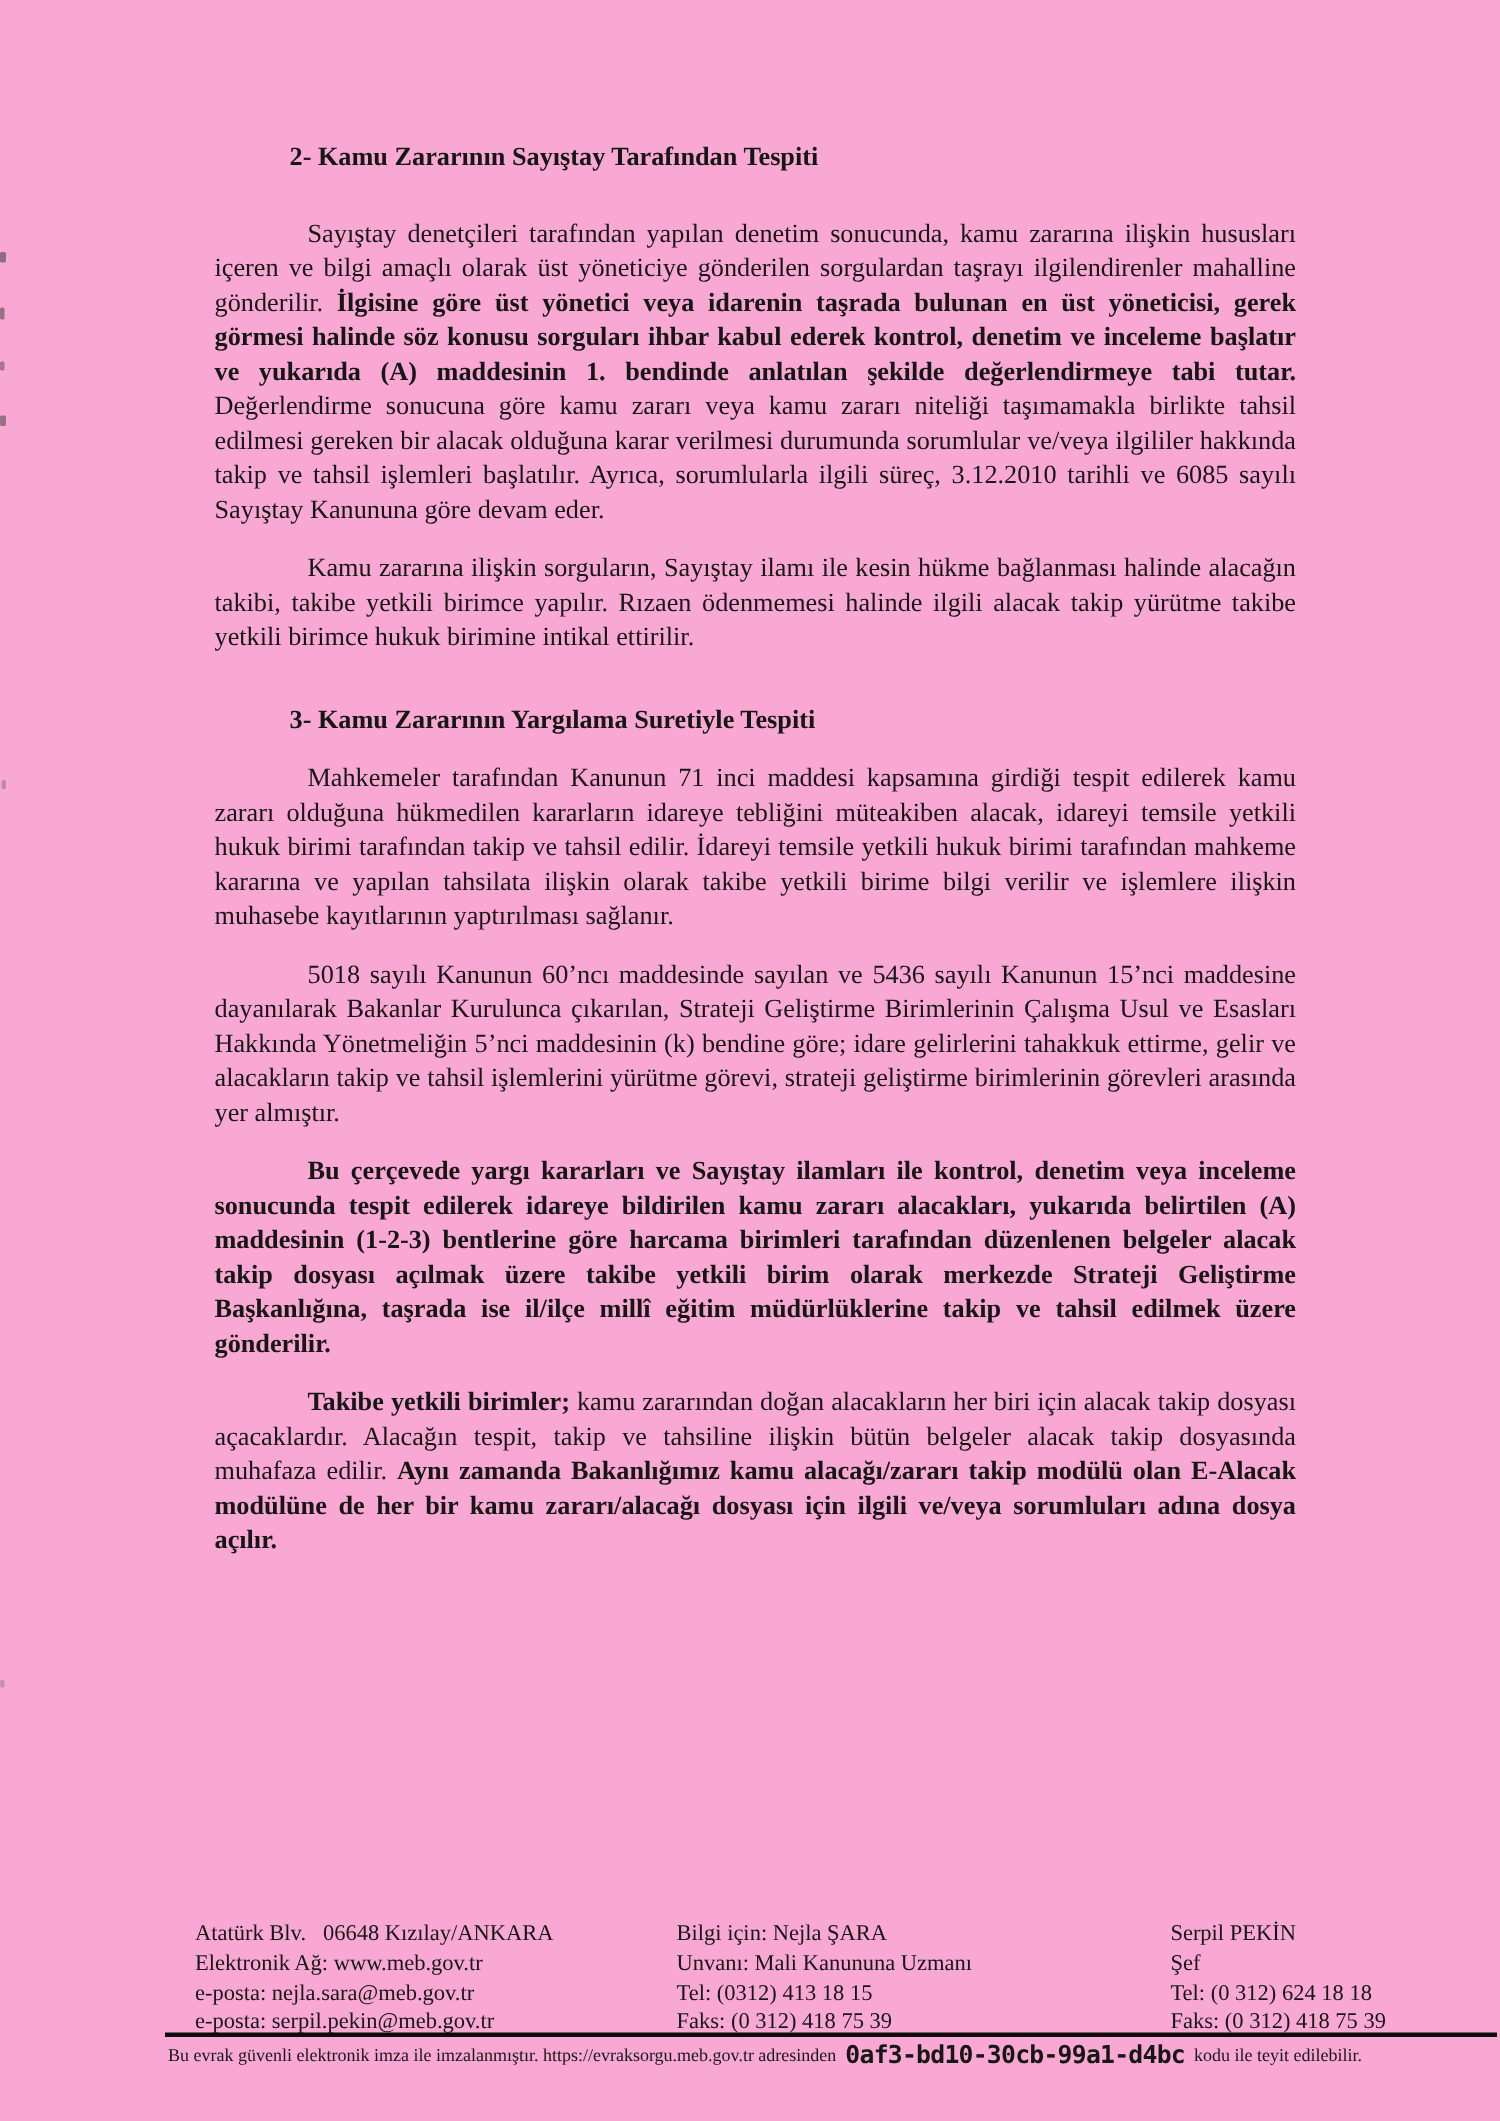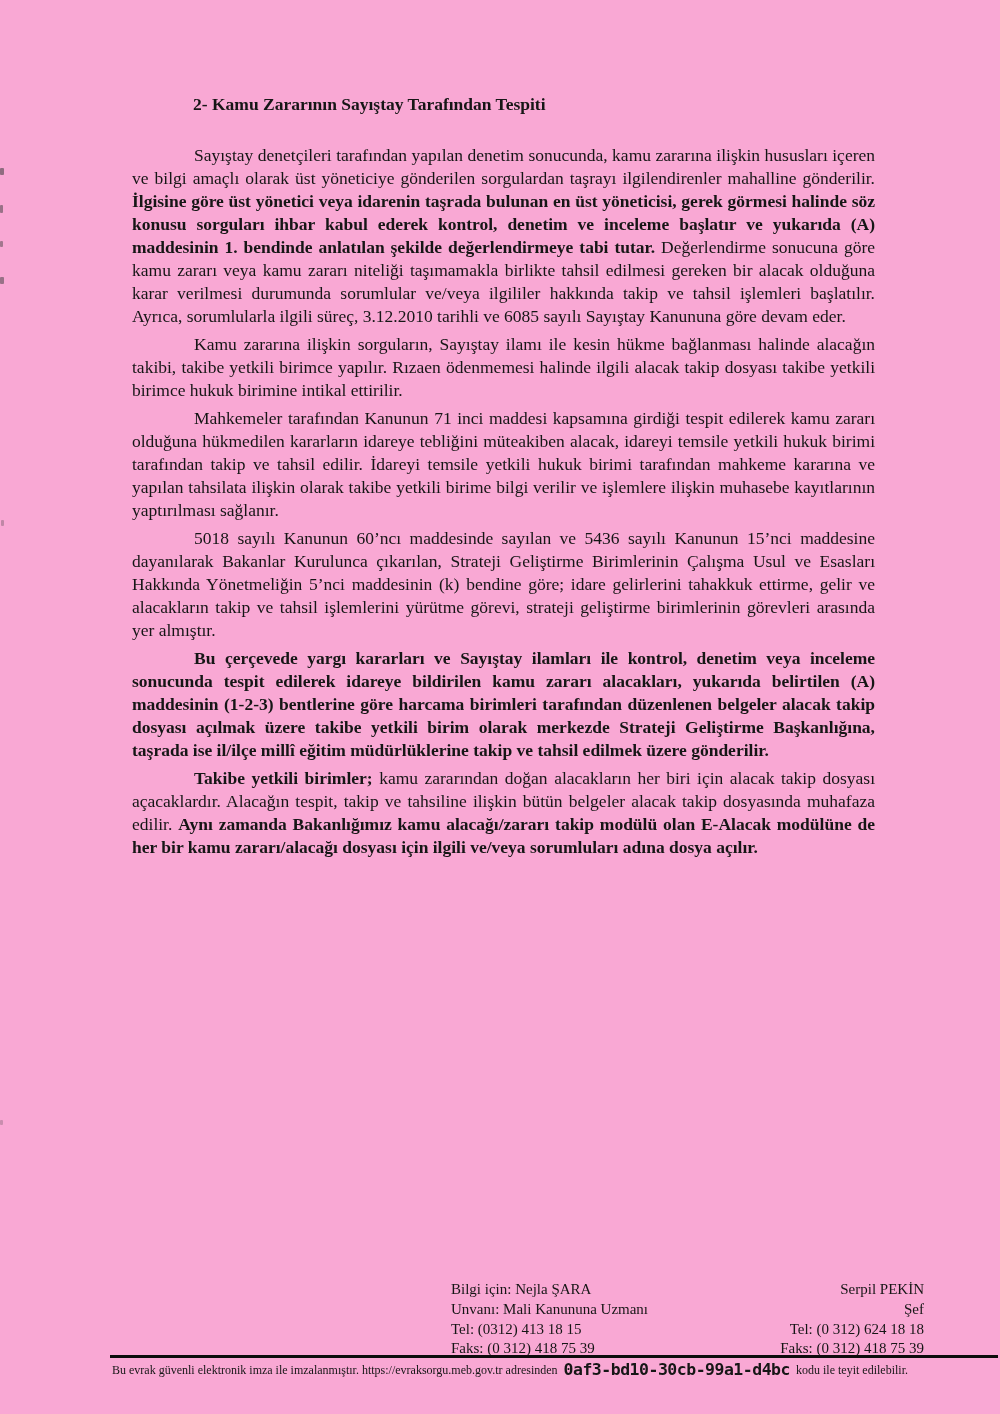--- a/index.html
+++ b/index.html
@@ -12,21 +12,21 @@
     color:#161616;
     overflow:hidden;
     padding-left:44px;
   }
   
   .content{
     position:absolute;
     top:93px;left:127px;width:753px;
     font-size:17.5px;line-height:23px;
   }
-  .content p{margin:5px;text-align:justify;text-indent:62px;}
+  .content p{margin:16px;text-align:justify;text-indent:62px;}
   .content .heading{font-weight:bold;text-indent:0;}
   .bold{font-weight:bold;}
   
   .sec-0{margin:0 0 28px 66px;}
   .sec-2{margin-top:3px;}
   .sec-3{margin:32px 0 0 66px;}
   .sec-4{margin-top:32px;}
   .sec-5{margin:30px 0 0 66px;font-size:18px;}
   .sec-6{margin-top:31px;}
   .sec-7{margin-top:3px;}
@@ -35,21 +35,21 @@
   
   .page-number{
     position:absolute;top:1231px;left:0;width:100%;
     text-align:center;font-size:17.5px;line-height:23px;
   }
   
   .footer{position:absolute;top:1280px;left:0;width:100%;height:80px;font-size:15px;line-height:19.8px;}
   .fcol{position:absolute;top:0;white-space:pre;}
   .fcol.left{left:130px;}
   .fcol.mid{left:451px;}
-  .fcol.right{right:120px;text-align:right;}
+  .fcol.right{right:120px;text-align:left;}
   
   .rule{position:absolute;top:1355px;left:110px;width:888px;height:3px;background:#0c0c0c;}
   .disclaimer{
     position:absolute;top:1360px;left:112px;width:880px;
     font-size:12px;line-height:20px;white-space:nowrap;
   }
   .disclaimer .code{
     font-family:"DejaVu Sans Mono",monospace;
     font-size:16.5px;
     letter-spacing:-0.5px;
@@ -67,29 +67,31 @@
   .speck.s6{left:0;top:1120px;width:3px;height:5px;opacity:.25;}
 </style>
 </head>
 <body>
 
 <div class="page">
 
   <div class="content" id="content">
       <div class="heading sec-0">2- Kamu Zararının Sayıştay Tarafından Tespiti</div>
       <p class="para sec-1"><span>Sayıştay denetçileri tarafından yapılan denetim sonucunda, kamu zararına ilişkin hususları içeren ve bilgi amaçlı olarak üst yöneticiye gönderilen sorgulardan taşrayı ilgilendirenler mahalline gönderilir. </span><span class="bold">İlgisine göre üst yönetici veya idarenin taşrada bulunan en üst yöneticisi, gerek görmesi halinde söz konusu sorguları ihbar kabul ederek kontrol, denetim ve inceleme başlatır ve yukarıda (A) maddesinin 1. bendinde anlatılan şekilde değerlendirmeye tabi tutar. </span><span>Değerlendirme sonucuna göre kamu zararı veya kamu zararı niteliği taşımamakla birlikte tahsil edilmesi gereken bir alacak olduğuna karar verilmesi durumunda sorumlular ve/veya ilgililer hakkında takip ve tahsil işlemleri başlatılır. Ayrıca, sorumlularla ilgili süreç, 3.12.2010 tarihli ve 6085 sayılı Sayıştay Kanununa göre devam eder.</span></p>
-      <p class="para sec-2"><span>Kamu zararına ilişkin sorguların, Sayıştay ilamı ile kesin hükme bağlanması halinde alacağın takibi, takibe yetkili birimce yapılır. Rızaen ödenmemesi halinde ilgili alacak takip dosyası takibe yetkili birimce hukuk birimine intikal ettirilir.</span></p>
+      <p class="para sec-2"><span>Kamu zararına ilişkin sorguların, Sayıştay ilamı ile kesin hükme bağlanması halinde alacağın takibi, takibe yetkili birimce yapılır. Rızaen ödenmemesi halinde ilgili alacak takip yürütme takibe yetkili birimce hukuk birimine intikal ettirilir.</span></p>
+      <div class="heading sec-3">3- Kamu Zararının Yargılama Suretiyle Tespiti</div>
       <p class="para sec-4"><span>Mahkemeler tarafından Kanunun 71 inci maddesi kapsamına girdiği tespit edilerek kamu zararı olduğuna hükmedilen kararların idareye tebliğini müteakiben alacak, idareyi temsile yetkili hukuk birimi tarafından takip ve tahsil edilir. İdareyi temsile yetkili hukuk birimi tarafından mahkeme kararına ve yapılan tahsilata ilişkin olarak takibe yetkili birime bilgi verilir ve işlemlere ilişkin muhasebe kayıtlarının yaptırılması sağlanır.</span></p>
       <p class="para sec-6"><span>5018 sayılı Kanunun 60’ncı maddesinde sayılan ve 5436 sayılı Kanunun 15’nci maddesine dayanılarak Bakanlar Kurulunca çıkarılan, Strateji Geliştirme Birimlerinin Çalışma Usul ve Esasları Hakkında Yönetmeliğin 5’nci maddesinin (k) bendine göre; idare gelirlerini tahakkuk ettirme, gelir ve alacakların takip ve tahsil işlemlerini yürütme görevi, strateji geliştirme birimlerinin görevleri arasında yer almıştır.</span></p>
       <p class="para sec-7"><span class="bold">Bu çerçevede yargı kararları ve Sayıştay ilamları ile kontrol, denetim veya inceleme sonucunda tespit edilerek idareye bildirilen kamu zararı alacakları, yukarıda belirtilen (A) maddesinin (1-2-3) bentlerine göre harcama birimleri tarafından düzenlenen belgeler alacak takip dosyası açılmak üzere takibe yetkili birim olarak merkezde Strateji Geliştirme Başkanlığına, taşrada ise il/ilçe millî eğitim müdürlüklerine takip ve tahsil edilmek üzere gönderilir.</span></p>
       <p class="para sec-8"><span class="bold">Takibe yetkili birimler; </span><span>kamu zararından doğan alacakların her biri için alacak takip dosyası açacaklardır. Alacağın tespit, takip ve tahsiline ilişkin bütün belgeler alacak takip dosyasında muhafaza edilir. </span><span class="bold">Aynı zamanda Bakanlığımız kamu alacağı/zararı takip modülü olan E-Alacak modülüne de her bir kamu zararı/alacağı dosyası için ilgili ve/veya sorumluları adına dosya açılır.</span></p>
     </div>
 
 
   <div class="footer">
+    <div class="fcol left" id="footer-col-0"><div>Atatürk Blv.&nbsp;&nbsp; 06648 Kızılay/ANKARA</div><div>Elektronik Ağ: www.meb.gov.tr</div><div>e-posta: nejla.sara@meb.gov.tr</div><div>e-posta: serpil.pekin@meb.gov.tr</div></div>
     <div class="fcol mid" id="footer-col-1"><div>Bilgi için: Nejla ŞARA</div><div>Unvanı: Mali Kanununa Uzmanı</div><div>Tel: (0312) 413 18 15</div><div>Faks: (0 312) 418 75 39</div></div>
     <div class="fcol right" id="footer-col-2"><div>Serpil PEKİN</div><div>Şef</div><div>Tel: (0 312) 624 18 18</div><div>Faks: (0 312) 418 75 39</div></div>
   </div>
 
   <div class="rule"></div>
 
   <div class="disclaimer"><span>Bu evrak güvenli elektronik imza ile imzalanmıştır. https://evraksorgu.meb.gov.tr adresinden </span><span class="code">0af3-bd10-30cb-99a1-d4bc</span><span> kodu ile teyit edilebilir.</span></div>
 
   <div class="speck s1"></div>
   <div class="speck s2"></div>

